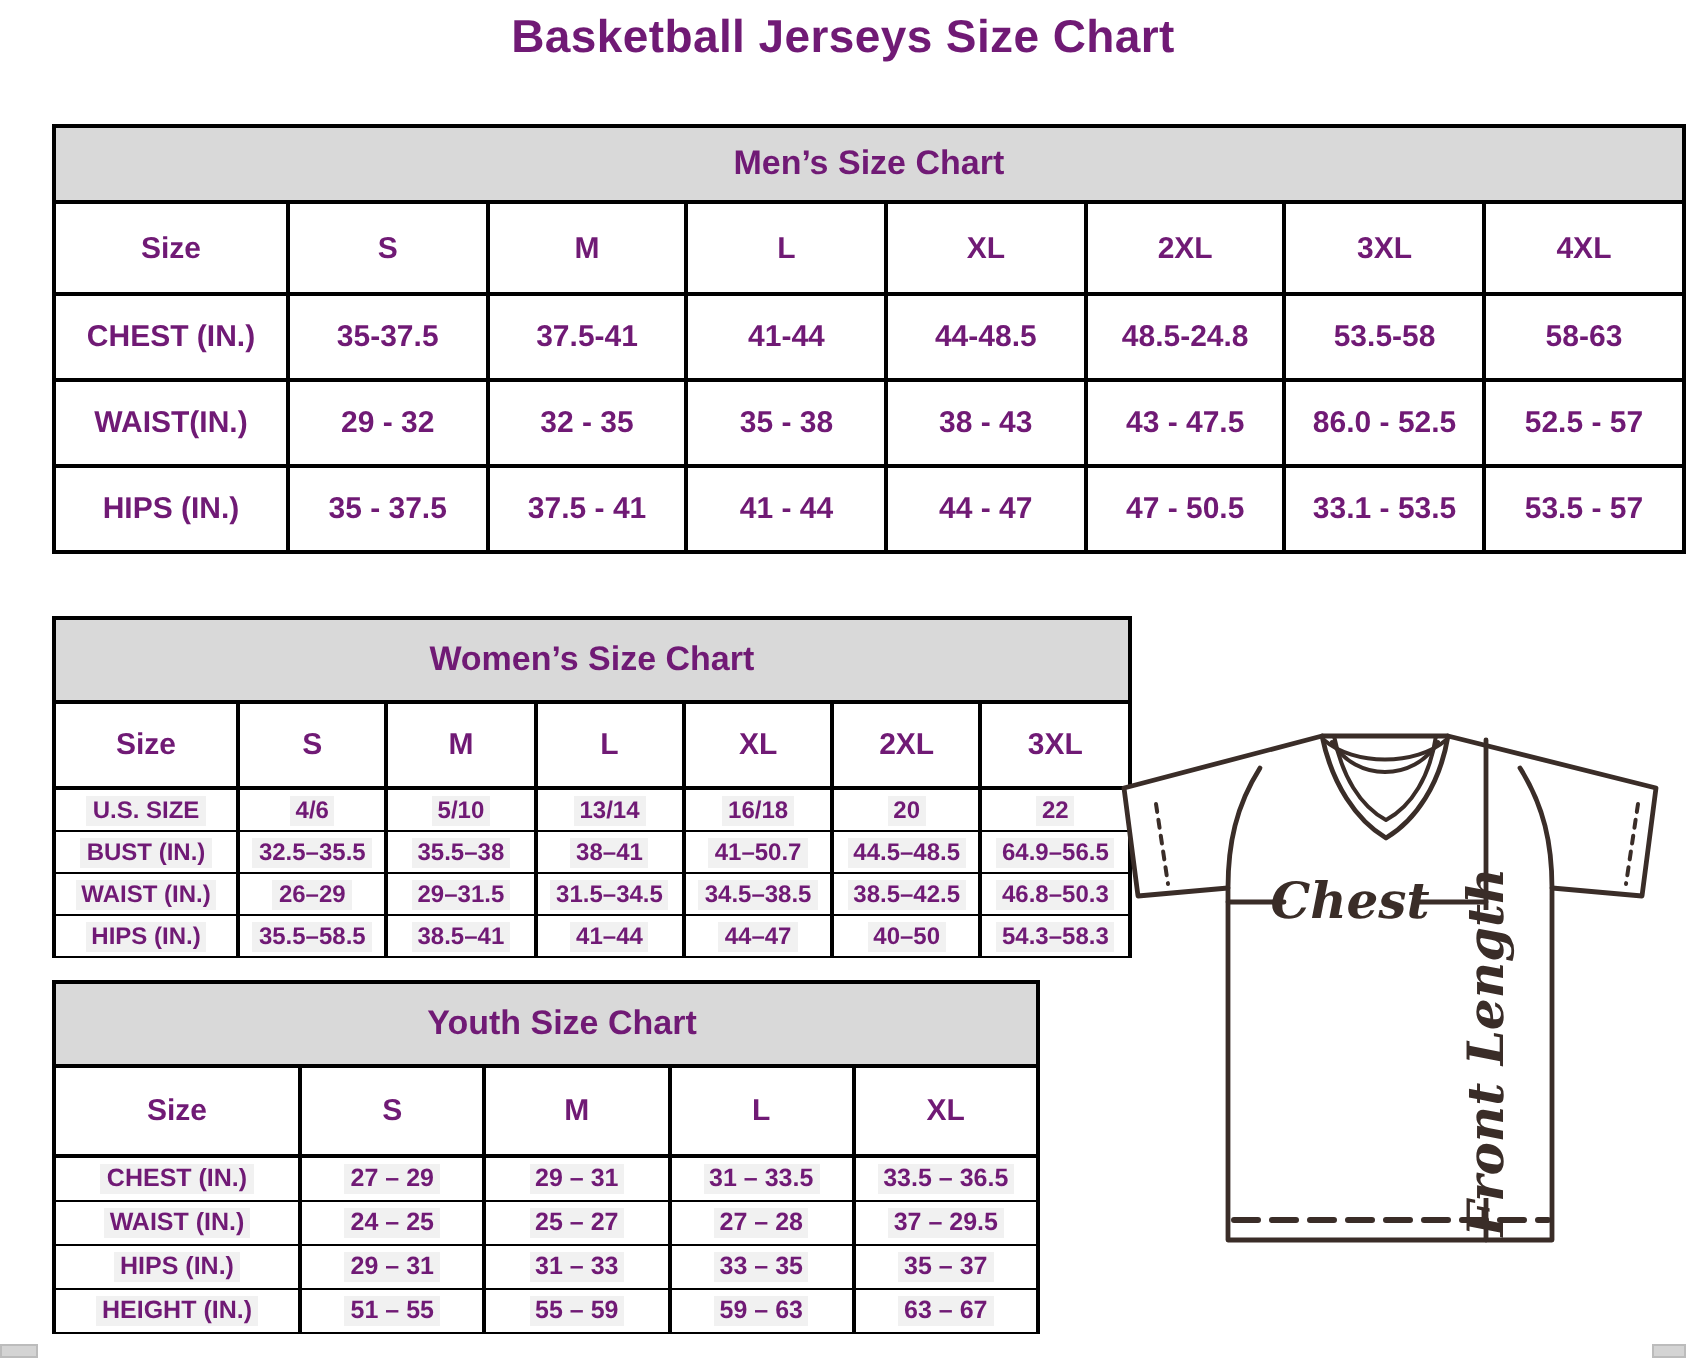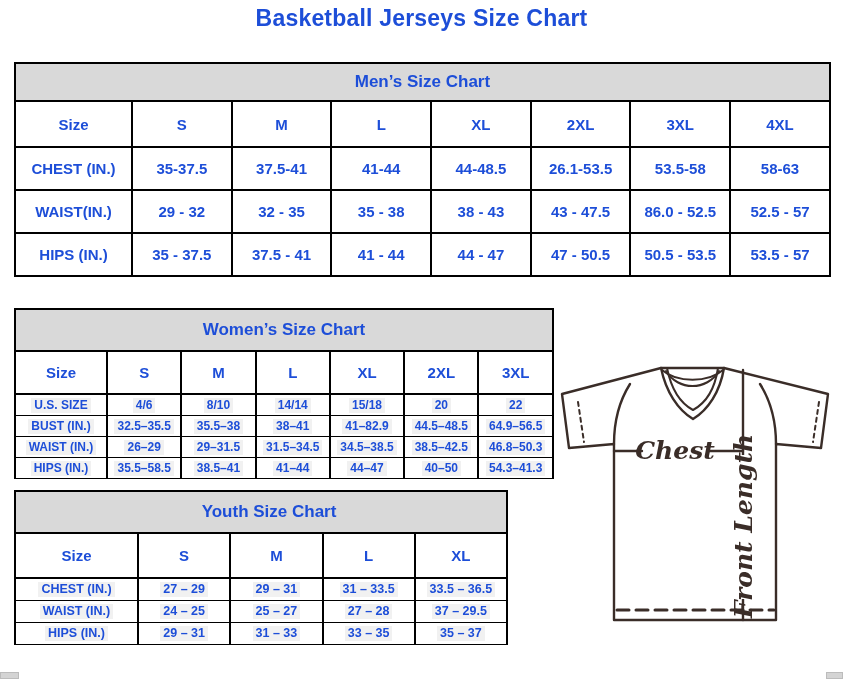--- a/index.html
+++ b/index.html
@@ -1,20 +1,20 @@
 <!DOCTYPE html>
 <html style="--header_bg: #d9d9d9; --border: #000000; --jersey_line: #3a2d28;"><head>
 <meta charset="utf-8">
 <style>
   html,body{margin:0;padding:0;background:#fff;}
   #canvas{position:relative;width:843px;height:679px;background:#fff;overflow:hidden;
-          font-family:"Liberation Sans",sans-serif;color:#1d4ed8;text-decoration:underline;}
+          font-family:"Liberation Sans",sans-serif;color:#701a75;text-decoration:underline;}
   .page-title{position:absolute;left:0;top:5px;width:843px;text-align:center;
               font-size:23px;font-weight:bold;letter-spacing:0.2px;}
-  table.size-table{position:absolute;border-collapse:collapse;table-layout:fixed;background:#fff;}
+  table.size-table{position:absolute;border-collapse:collapse;table-layout:fixed;background:#fff;margin-left:12px;}
   .size-table th,.size-table td{border:2px solid #000;text-align:center;vertical-align:middle;
               font-weight:bold;padding:0;overflow:hidden;white-space:nowrap;}
   .size-table th.ttl{background:var(--header_bg,#d9d9d9);font-size:17px;}
   
   .men{left:14px;top:62px;width:815px;}
   .men th.ttl{height:36px;}
   .men tr.hdr th{height:44px;font-size:15px;}
   .men tbody th,.men tbody td{height:41px;font-size:15px;}
   
   .women{left:14px;top:308px;width:538px;}
@@ -67,42 +67,42 @@
         <th>4XL</th>
       </tr>
     </thead>
     <tbody>
       <tr>
         <th>CHEST (IN.)</th>
         <td>35-37.5</td>
         <td>37.5-41</td>
         <td>41-44</td>
         <td>44-48.5</td>
-        <td>26.1-53.5</td>
+        <td>48.5-24.8</td>
         <td>53.5-58</td>
         <td>58-63</td>
       </tr>
       <tr>
         <th>WAIST(IN.)</th>
         <td>29 - 32</td>
         <td>32 - 35</td>
         <td>35 - 38</td>
         <td>38 - 43</td>
         <td>43 - 47.5</td>
         <td>86.0 - 52.5</td>
         <td>52.5 - 57</td>
       </tr>
       <tr>
         <th>HIPS (IN.)</th>
         <td>35 - 37.5</td>
         <td>37.5 - 41</td>
         <td>41 - 44</td>
         <td>44 - 47</td>
         <td>47 - 50.5</td>
-        <td>50.5 - 53.5</td>
+        <td>33.1 - 53.5</td>
         <td>53.5 - 57</td>
       </tr>
     </tbody>
   </table>
 
   <table class="size-table women">
     <colgroup>
         <col style="width:92px">
         <col style="width:74.3px">
         <col style="width:74.3px">
@@ -122,52 +122,52 @@
         <th>L</th>
         <th>XL</th>
         <th>2XL</th>
         <th>3XL</th>
       </tr>
     </thead>
     <tbody>
       <tr>
         <th><span class="hl">U.S. SIZE</span></th>
         <td><span class="hl">4/6</span></td>
-        <td><span class="hl">8/10</span></td>
-        <td><span class="hl">14/14</span></td>
-        <td><span class="hl">15/18</span></td>
+        <td><span class="hl">5/10</span></td>
+        <td><span class="hl">13/14</span></td>
+        <td><span class="hl">16/18</span></td>
         <td><span class="hl">20</span></td>
         <td><span class="hl">22</span></td>
       </tr>
       <tr>
         <th><span class="hl">BUST (IN.)</span></th>
         <td><span class="hl">32.5–35.5</span></td>
         <td><span class="hl">35.5–38</span></td>
         <td><span class="hl">38–41</span></td>
-        <td><span class="hl">41–82.9</span></td>
+        <td><span class="hl">41–50.7</span></td>
         <td><span class="hl">44.5–48.5</span></td>
         <td><span class="hl">64.9–56.5</span></td>
       </tr>
       <tr>
         <th><span class="hl">WAIST (IN.)</span></th>
         <td><span class="hl">26–29</span></td>
         <td><span class="hl">29–31.5</span></td>
         <td><span class="hl">31.5–34.5</span></td>
         <td><span class="hl">34.5–38.5</span></td>
         <td><span class="hl">38.5–42.5</span></td>
         <td><span class="hl">46.8–50.3</span></td>
       </tr>
       <tr>
         <th><span class="hl">HIPS (IN.)</span></th>
         <td><span class="hl">35.5–58.5</span></td>
         <td><span class="hl">38.5–41</span></td>
         <td><span class="hl">41–44</span></td>
         <td><span class="hl">44–47</span></td>
         <td><span class="hl">40–50</span></td>
-        <td><span class="hl">54.3–41.3</span></td>
+        <td><span class="hl">54.3–58.3</span></td>
       </tr>
     </tbody>
   </table>
 
   <table class="size-table youth">
     <colgroup>
         <col style="width:123px">
         <col style="width:92.25px">
         <col style="width:92.25px">
         <col style="width:92.25px">
@@ -200,20 +200,27 @@
         <td><span class="hl">27 – 28</span></td>
         <td><span class="hl">37 – 29.5</span></td>
       </tr>
       <tr>
         <th><span class="hl">HIPS (IN.)</span></th>
         <td><span class="hl">29 – 31</span></td>
         <td><span class="hl">31 – 33</span></td>
         <td><span class="hl">33 – 35</span></td>
         <td><span class="hl">35 – 37</span></td>
       </tr>
+      <tr>
+        <th><span class="hl">HEIGHT (IN.)</span></th>
+        <td><span class="hl">51 – 55</span></td>
+        <td><span class="hl">55 – 59</span></td>
+        <td><span class="hl">59 – 63</span></td>
+        <td><span class="hl">63 – 67</span></td>
+      </tr>
     </tbody>
   </table>
 
   <svg id="jersey" viewBox="0 0 285 310" xmlns="http://www.w3.org/2000/svg">
     <g stroke="#3a2d28" stroke-width="2.4" fill="none" stroke-linejoin="round" stroke-linecap="round">
 
       <path fill="#ffffff" d="M105 10 L6 36 L13 90 L58 86 L58 262 L220 262 L220 86 L265 90 L272 36 L168 10 Z"></path>
 
       <path d="M74 26 C62 45 58 64 58 86"></path>
       <path d="M204 26 C216 45 220 64 220 86"></path>

